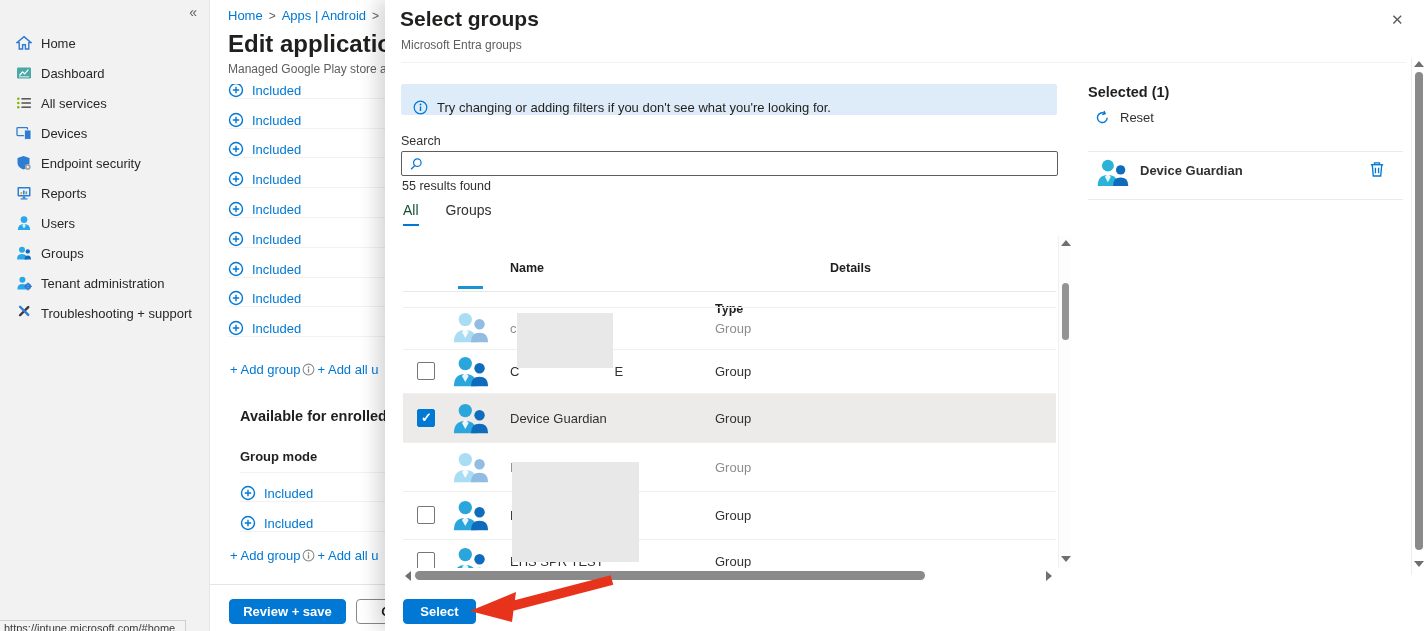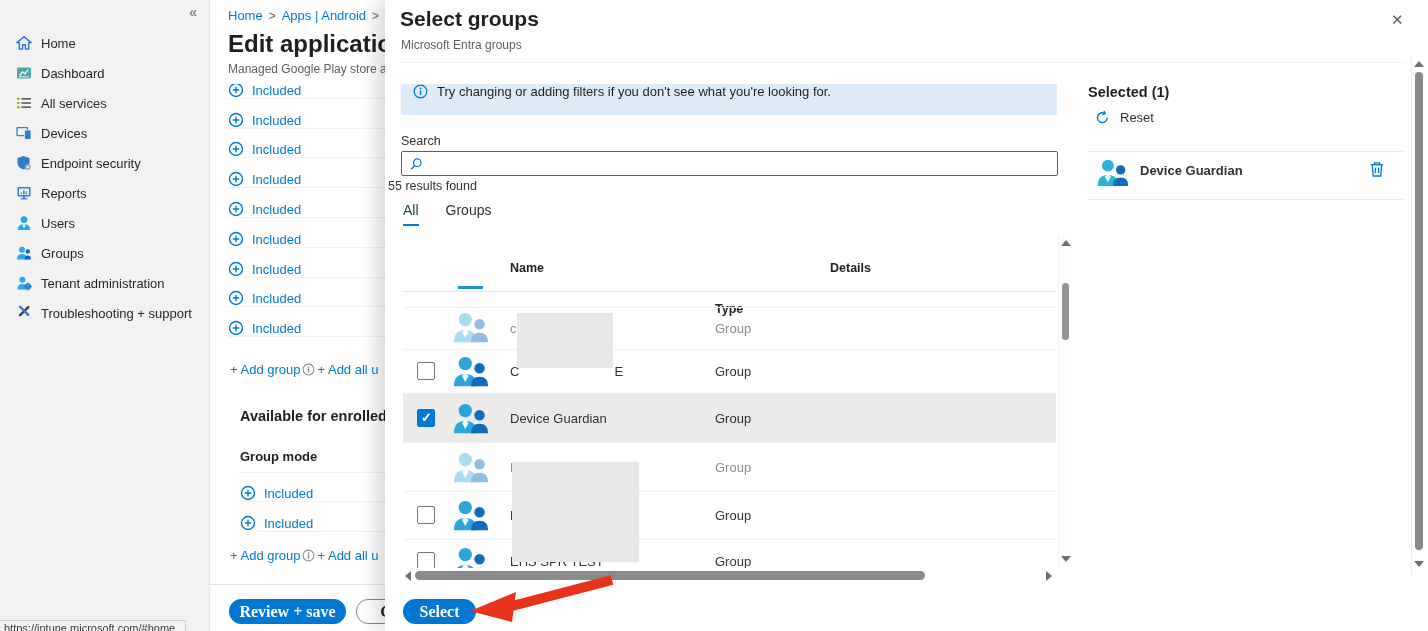--- a/index.html
+++ b/index.html
@@ -27,38 +27,38 @@
   .inc-row:first-child { margin-top:-15px; }
   .inc-row .ic { width:16px; height:16px; margin-right:8px; }
   .inc-row span { font-size:13px; color:#0078d4; }
   .addline { position:absolute; font-size:13px; color:#0078d4; white-space:nowrap; display:flex; align-items:center; gap:2px; }
   .addline .info-sm { width:13px; height:13px; }
   .sec-head { position:absolute; left:30px; top:408px; font-size:14.5px; font-weight:700; color:#201f1e; white-space:nowrap; }
   .grp-mode { position:absolute; left:30px; top:449px; font-size:13px; font-weight:700; color:#201f1e; }
   .inc-list2 { position:absolute; left:30px; top:472px; width:150px; }
   .inc-list2 .inc-row:first-child { margin-top:0; border-top:1px solid #f3f2f1; }
   .footer-div { position:absolute; left:0; top:584px; width:400px; border-top:1px solid #e5e5e5; }
-  .btn { display:flex; align-items:center; justify-content:center; font-size:16px; font-weight:700; border-radius:12px; cursor:pointer;font-family:Liberation Serif, serif; }
+  .btn { display:flex; align-items:center; justify-content:center; font-size:13px; font-weight:700; border-radius:4px; cursor:pointer; }
   .btn-primary { background:#0078d4; color:#fff; border:1px solid #0078d4; }
   .btn-secondary { background:#fff; color:#201f1e; border:1px solid #8a8886; }
   .review-btn { position:absolute; left:19px; top:599px; width:117px; height:25px; }
   .cancel-btn { position:absolute; left:146px; top:599px; width:60px; height:25px; }
 
   .url-status { position:absolute; left:0; top:620px; width:186px; height:16px; background:#f3f3f3;
     border:1px solid #cfcfcf; border-left:none; font-size:11px; color:#3b3b3b; padding:1px 4px; white-space:nowrap; overflow:hidden; }
 
   
   .panel { left:385px; top:0; width:1043px; height:631px; background:#fff; box-shadow:-8px 0 18px rgba(0,0,0,.16); }
   .panel-title { position:absolute; left:15px; top:7px; font-size:21px; font-weight:700; color:#201f1e; }
   .panel-sub { position:absolute; left:16px; top:38px; font-size:12px; color:#605e5c; }
   .close-x { position:absolute; left:1006px; top:11px; font-size:15px; color:#605e5c; cursor:pointer; }
   .head-div { position:absolute; left:16px; top:62px; width:1005px; border-top:1px solid #f2f2f2; }
 
   .info-banner { position:absolute; left:16px; top:84px; width:656px; height:31px; background:#deecf9; border-radius:2px;
-    display:flex; align-items:flex-start; padding-left:12px; gap:9px; }
+    display:flex; align-items:flex-end; padding-left:12px; gap:9px; }
   .info-banner span { font-size:13px; color:#201f1e; }
   .lbl { position:absolute; font-size:12.5px; color:#323130; }
   .search-box { position:absolute; left:16px; top:151px; width:657px; height:25px; border:1px solid #605e5c; border-radius:2px;
     display:flex; align-items:center; padding-left:7px; gap:6px; background:#fff; }
   .search-box input { border:none; outline:none; flex:1; font-size:13px; font-family:inherit; background:transparent; }
   .tabs { position:absolute; left:18px; top:202px; display:flex; gap:27px; }
   .tab { font-size:14px; color:#323130; cursor:pointer; padding-bottom:6px; position:relative; }
   .tab.active { font-weight:400; color:#14532d; }
   .tab.active::after { content:""; position:absolute; left:0; bottom:-2px; width:100%; height:2.5px; background:#0078d4; }
 
@@ -341,21 +341,21 @@
     </div>
 
     <div class="lbl" style="left:16px; top:134px;">Search</div>
     <div class="search-box">
       <span class="ic" style="width:14px;height:14px;flex:0 0 14px;"><svg viewBox="0 0 16 16">
             <circle cx="9.5" cy="6.5" r="4.3" fill="none" stroke="#0a77d0" stroke-width="1.4"></circle>
             <line x1="6.4" y1="9.9" x2="2.4" y2="13.9" stroke="#0a77d0" stroke-width="1.5"></line>
           </svg></span>
       <input type="text" placeholder="" style="">
     </div>
-    <div class="lbl" style="left:3px; top:179px;">55 results found</div>
+    <div class="lbl" style="left:17px; top:179px;">55 results found</div>
 
     <div class="tabs">
       <div class="tab active">All</div>
       <div class="tab">Groups</div>
     </div>
 
     <div class="th" style="left:125px; top:261px;">Name</div>
     <div class="th" style="left:330px; top:261px;margin-top:41px;">Type</div>
     <div class="th" style="left:445px; top:261px;">Details</div>
     <div class="partial-dash"></div>

